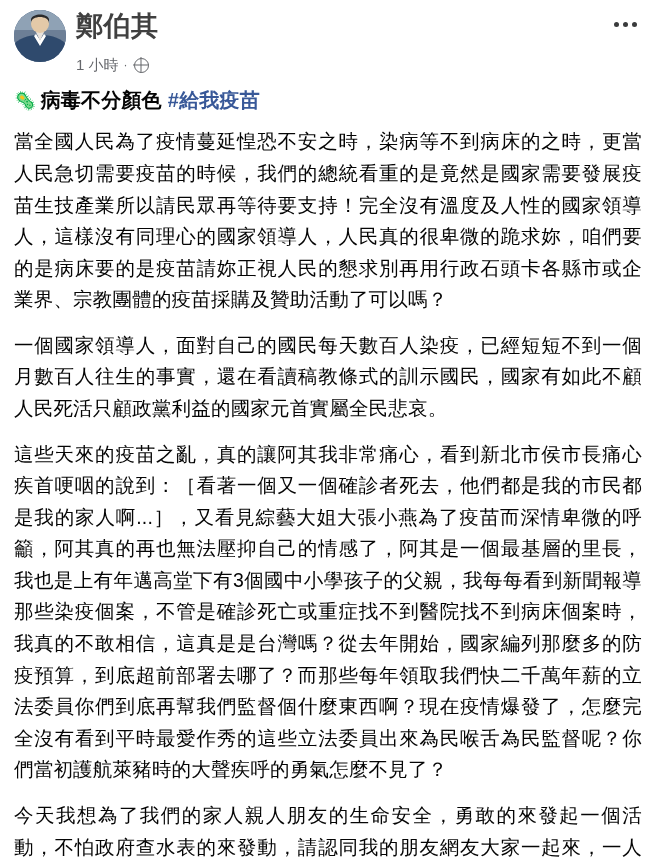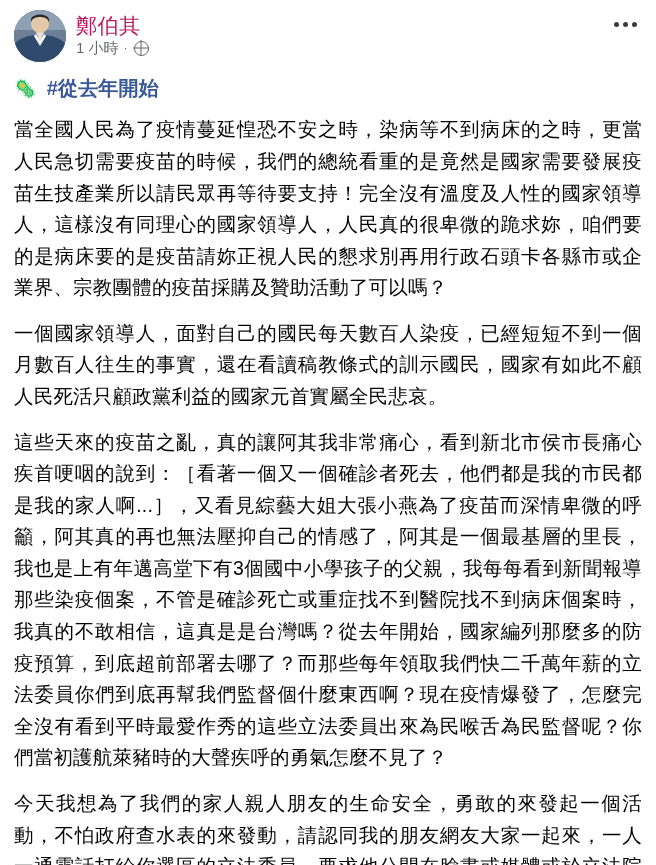--- a/index.html
+++ b/index.html
@@ -41,30 +41,30 @@
   .avatar svg { display: block; }
 
   .header-text {
     margin-left: 10px;
     display: flex;
     flex-direction: column;
     justify-content: center;
     padding-top: 3px;
   }
   .author-name {
-    font-size: 21px;
-    font-weight: normal;
-    color: #be185d;
+    font-size: 27px;
+    font-weight: bold;
+    color: #404040;
     line-height: 26px;
     letter-spacing: 0.5px;
   }
   .meta-row {
     display: flex;
     align-items: center;
-    margin-top: 0;
+    margin-top: 17px;
     font-size: 15px;
     color: #65676b;
     line-height: 18px;
   }
   .meta-dot {
     margin: 0 5px;
     font-size: 12px;
     color: #65676b;
   }
   .globe-icon {
@@ -183,21 +183,22 @@
       <span class="dot"></span>
       <span class="dot"></span>
       <span class="dot"></span>
     </div>
   </div>
 
   <div class="post-body">
 
     <div class="title-line">
       <span class="virus-icon">🦠</span>
-      <span class="hashtag">#從去年開始</span>
+      <span>病毒不分顏色</span>
+      <span class="hashtag">#給我疫苗</span>
     </div>
 
     <p class="para">當全國人民為了疫情蔓延惶恐不安之時，染病等不到病床的之時，更當人民急切需要疫苗的時候，我們的總統看重的是竟然是國家需要發展疫苗生技產業所以請民眾再等待要支持！完全沒有溫度及人性的國家領導人，這樣沒有同理心的國家領導人，人民真的很卑微的跪求妳，咱們要的是病床要的是疫苗請妳正視人民的懇求別再用行政石頭卡各縣市或企業界、宗教團體的疫苗採購及贊助活動了可以嗎？</p>
     <p class="para">一個國家領導人，面對自己的國民每天數百人染疫，已經短短不到一個月數百人往生的事實，還在看讀稿教條式的訓示國民，國家有如此不顧人民死活只顧政黨利益的國家元首實屬全民悲哀。</p>
     <p class="para">這些天來的疫苗之亂，真的讓阿其我非常痛心，看到新北市侯市長痛心疾首哽咽的說到：［看著一個又一個確診者死去，他們都是我的市民都是我的家人啊...］，又看見綜藝大姐大張小燕為了疫苗而深情卑微的呼籲，阿其真的再也無法壓抑自己的情感了，阿其是一個最基層的里長，我也是上有年邁高堂下有3個國中小學孩子的父親，我每每看到新聞報導那些染疫個案，不管是確診死亡或重症找不到醫院找不到病床個案時，我真的不敢相信，這真是是台灣嗎？從去年開始，國家編列那麼多的防疫預算，到底超前部署去哪了？而那些每年領取我們快二千萬年薪的立法委員你們到底再幫我們監督個什麼東西啊？現在疫情爆發了，怎麼完全沒有看到平時最愛作秀的這些立法委員出來為民喉舌為民監督呢？你們當初護航萊豬時的大聲疾呼的勇氣怎麼不見了？</p>
     <p class="para">今天我想為了我們的家人親人朋友的生命安全，勇敢的來發起一個活動，不怕政府查水表的來發動，請認同我的朋友網友大家一起來，一人一通電話打給你選區的立法委員，要求他公開在臉書或媒體或於立法院臨時會，公開要求行政院承諾立即放寬並協助各界取得疫苗，我阿其將打電話要求我的選區全國第一高票當選立法委員的何欣純立委，請大家跟我一起這樣作，就不相信喚不回公理與正義。</p>
 
   </div>
 </div>
 

